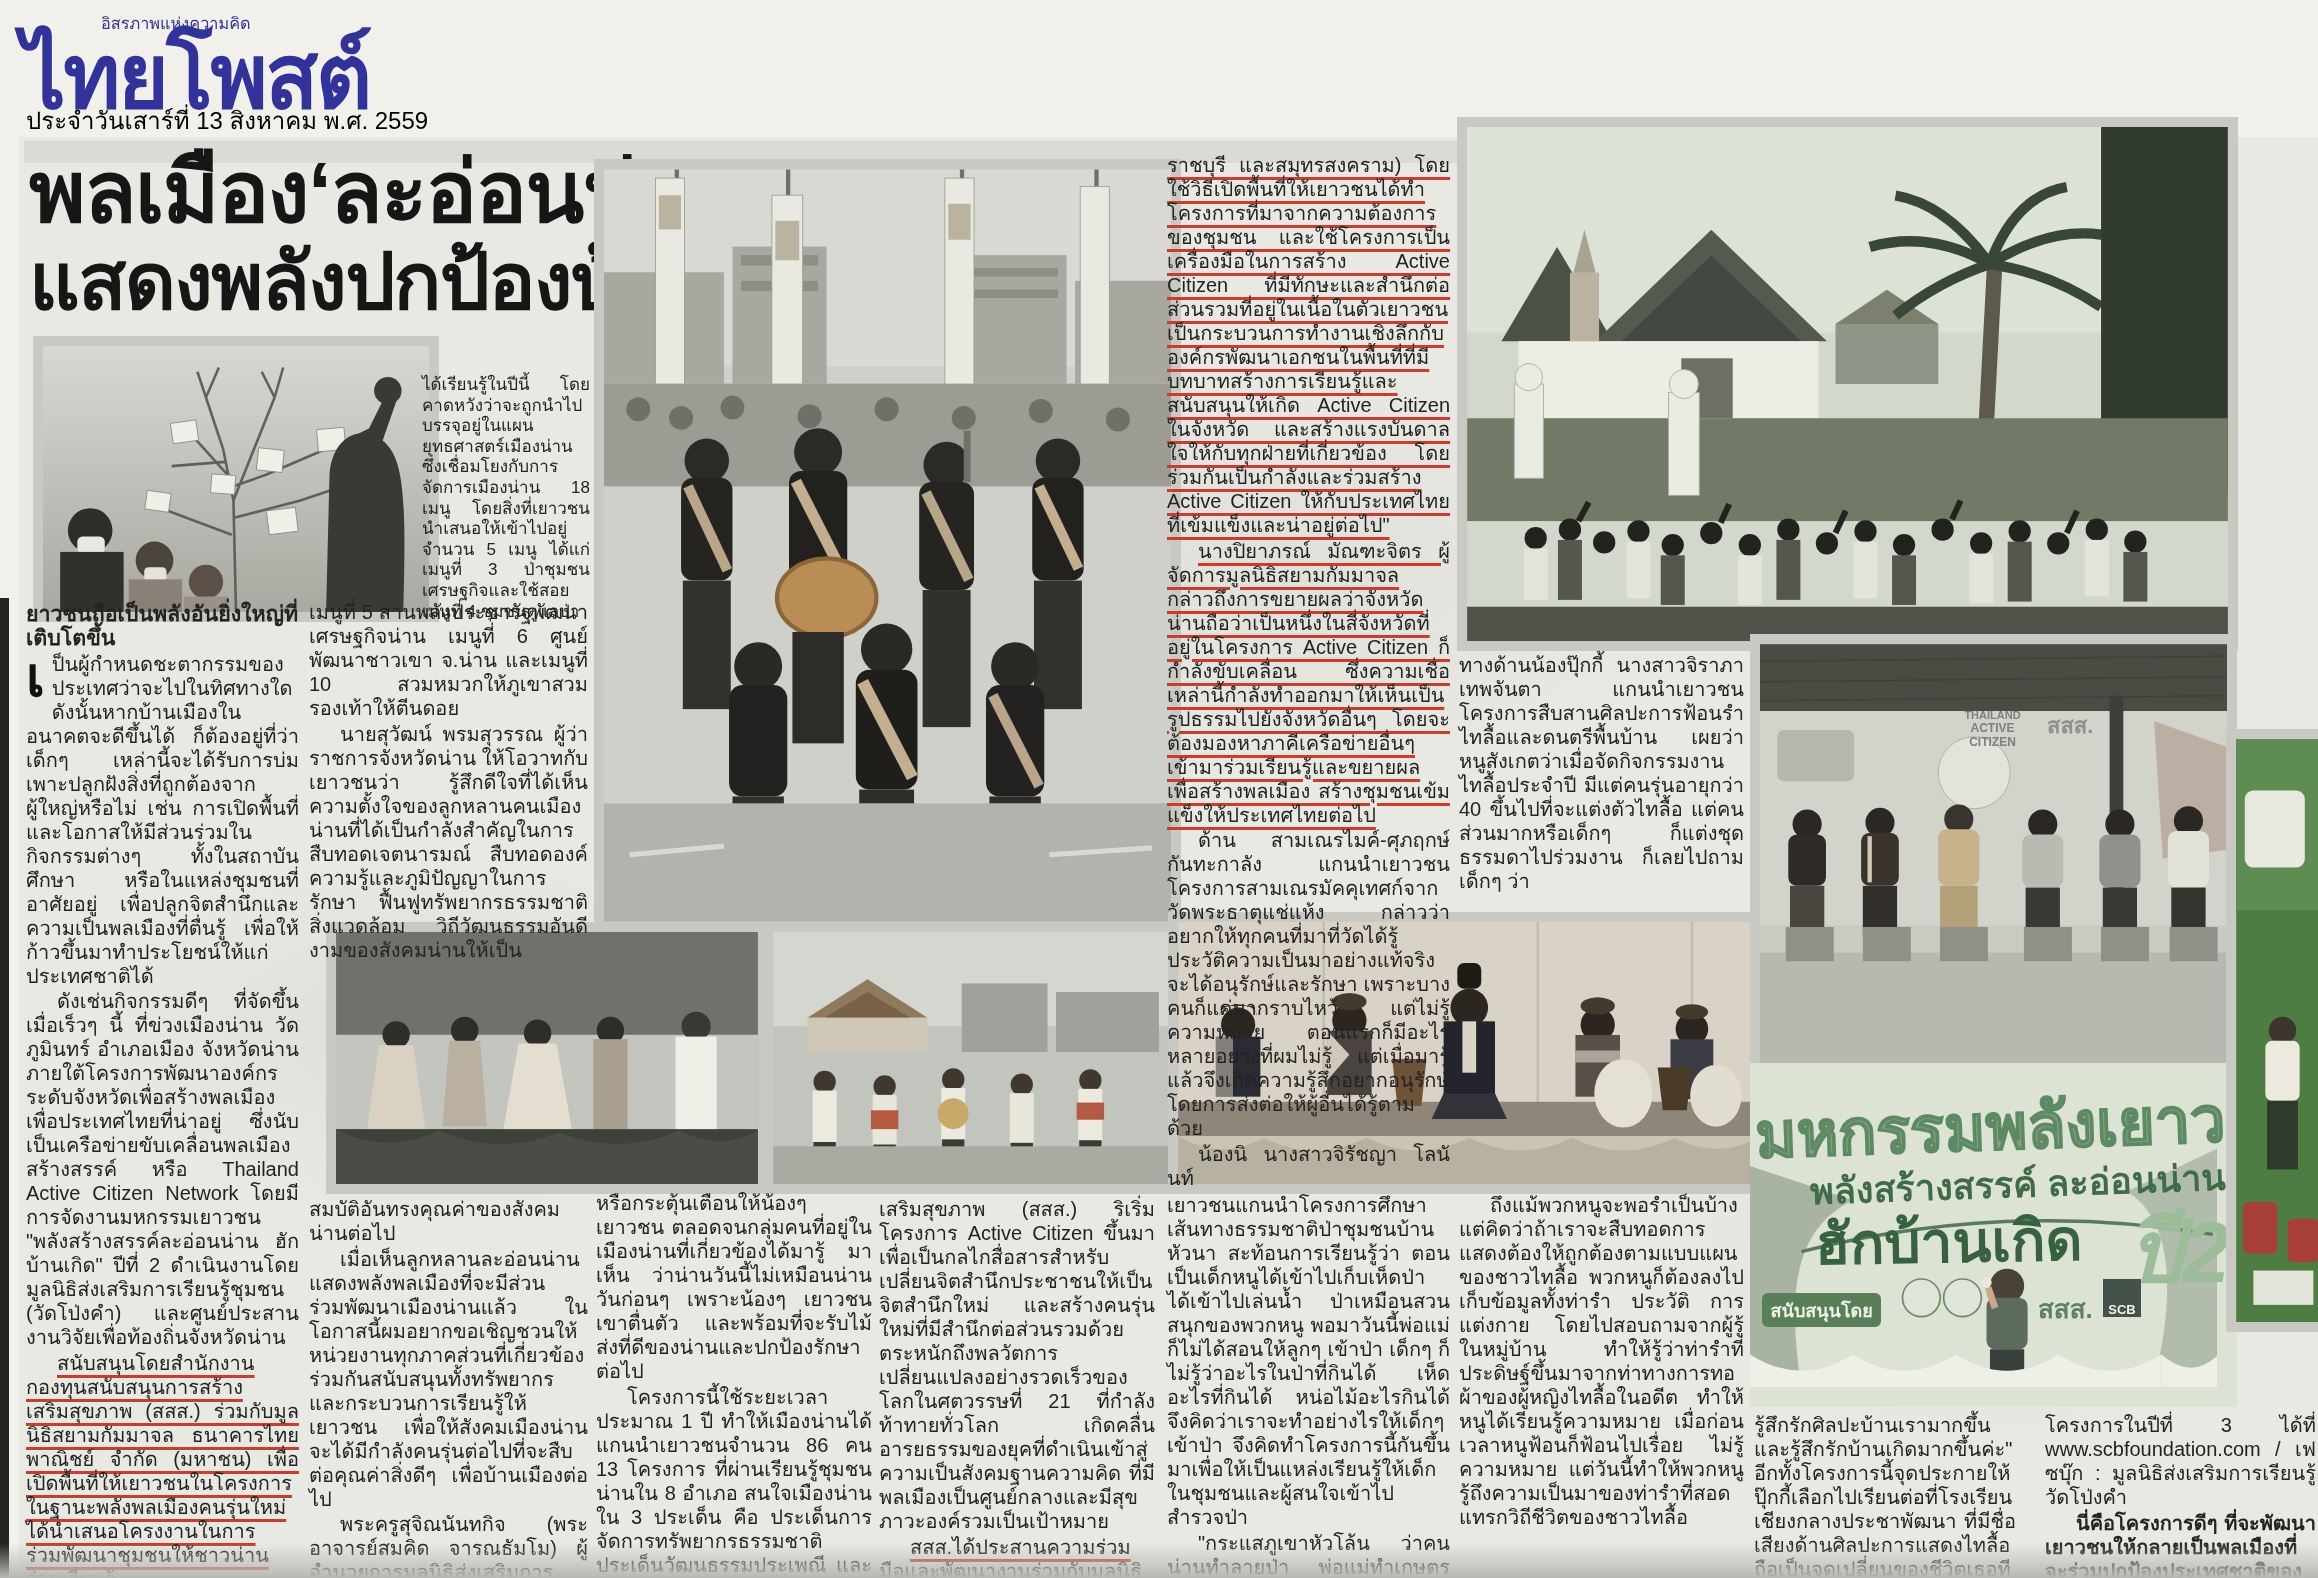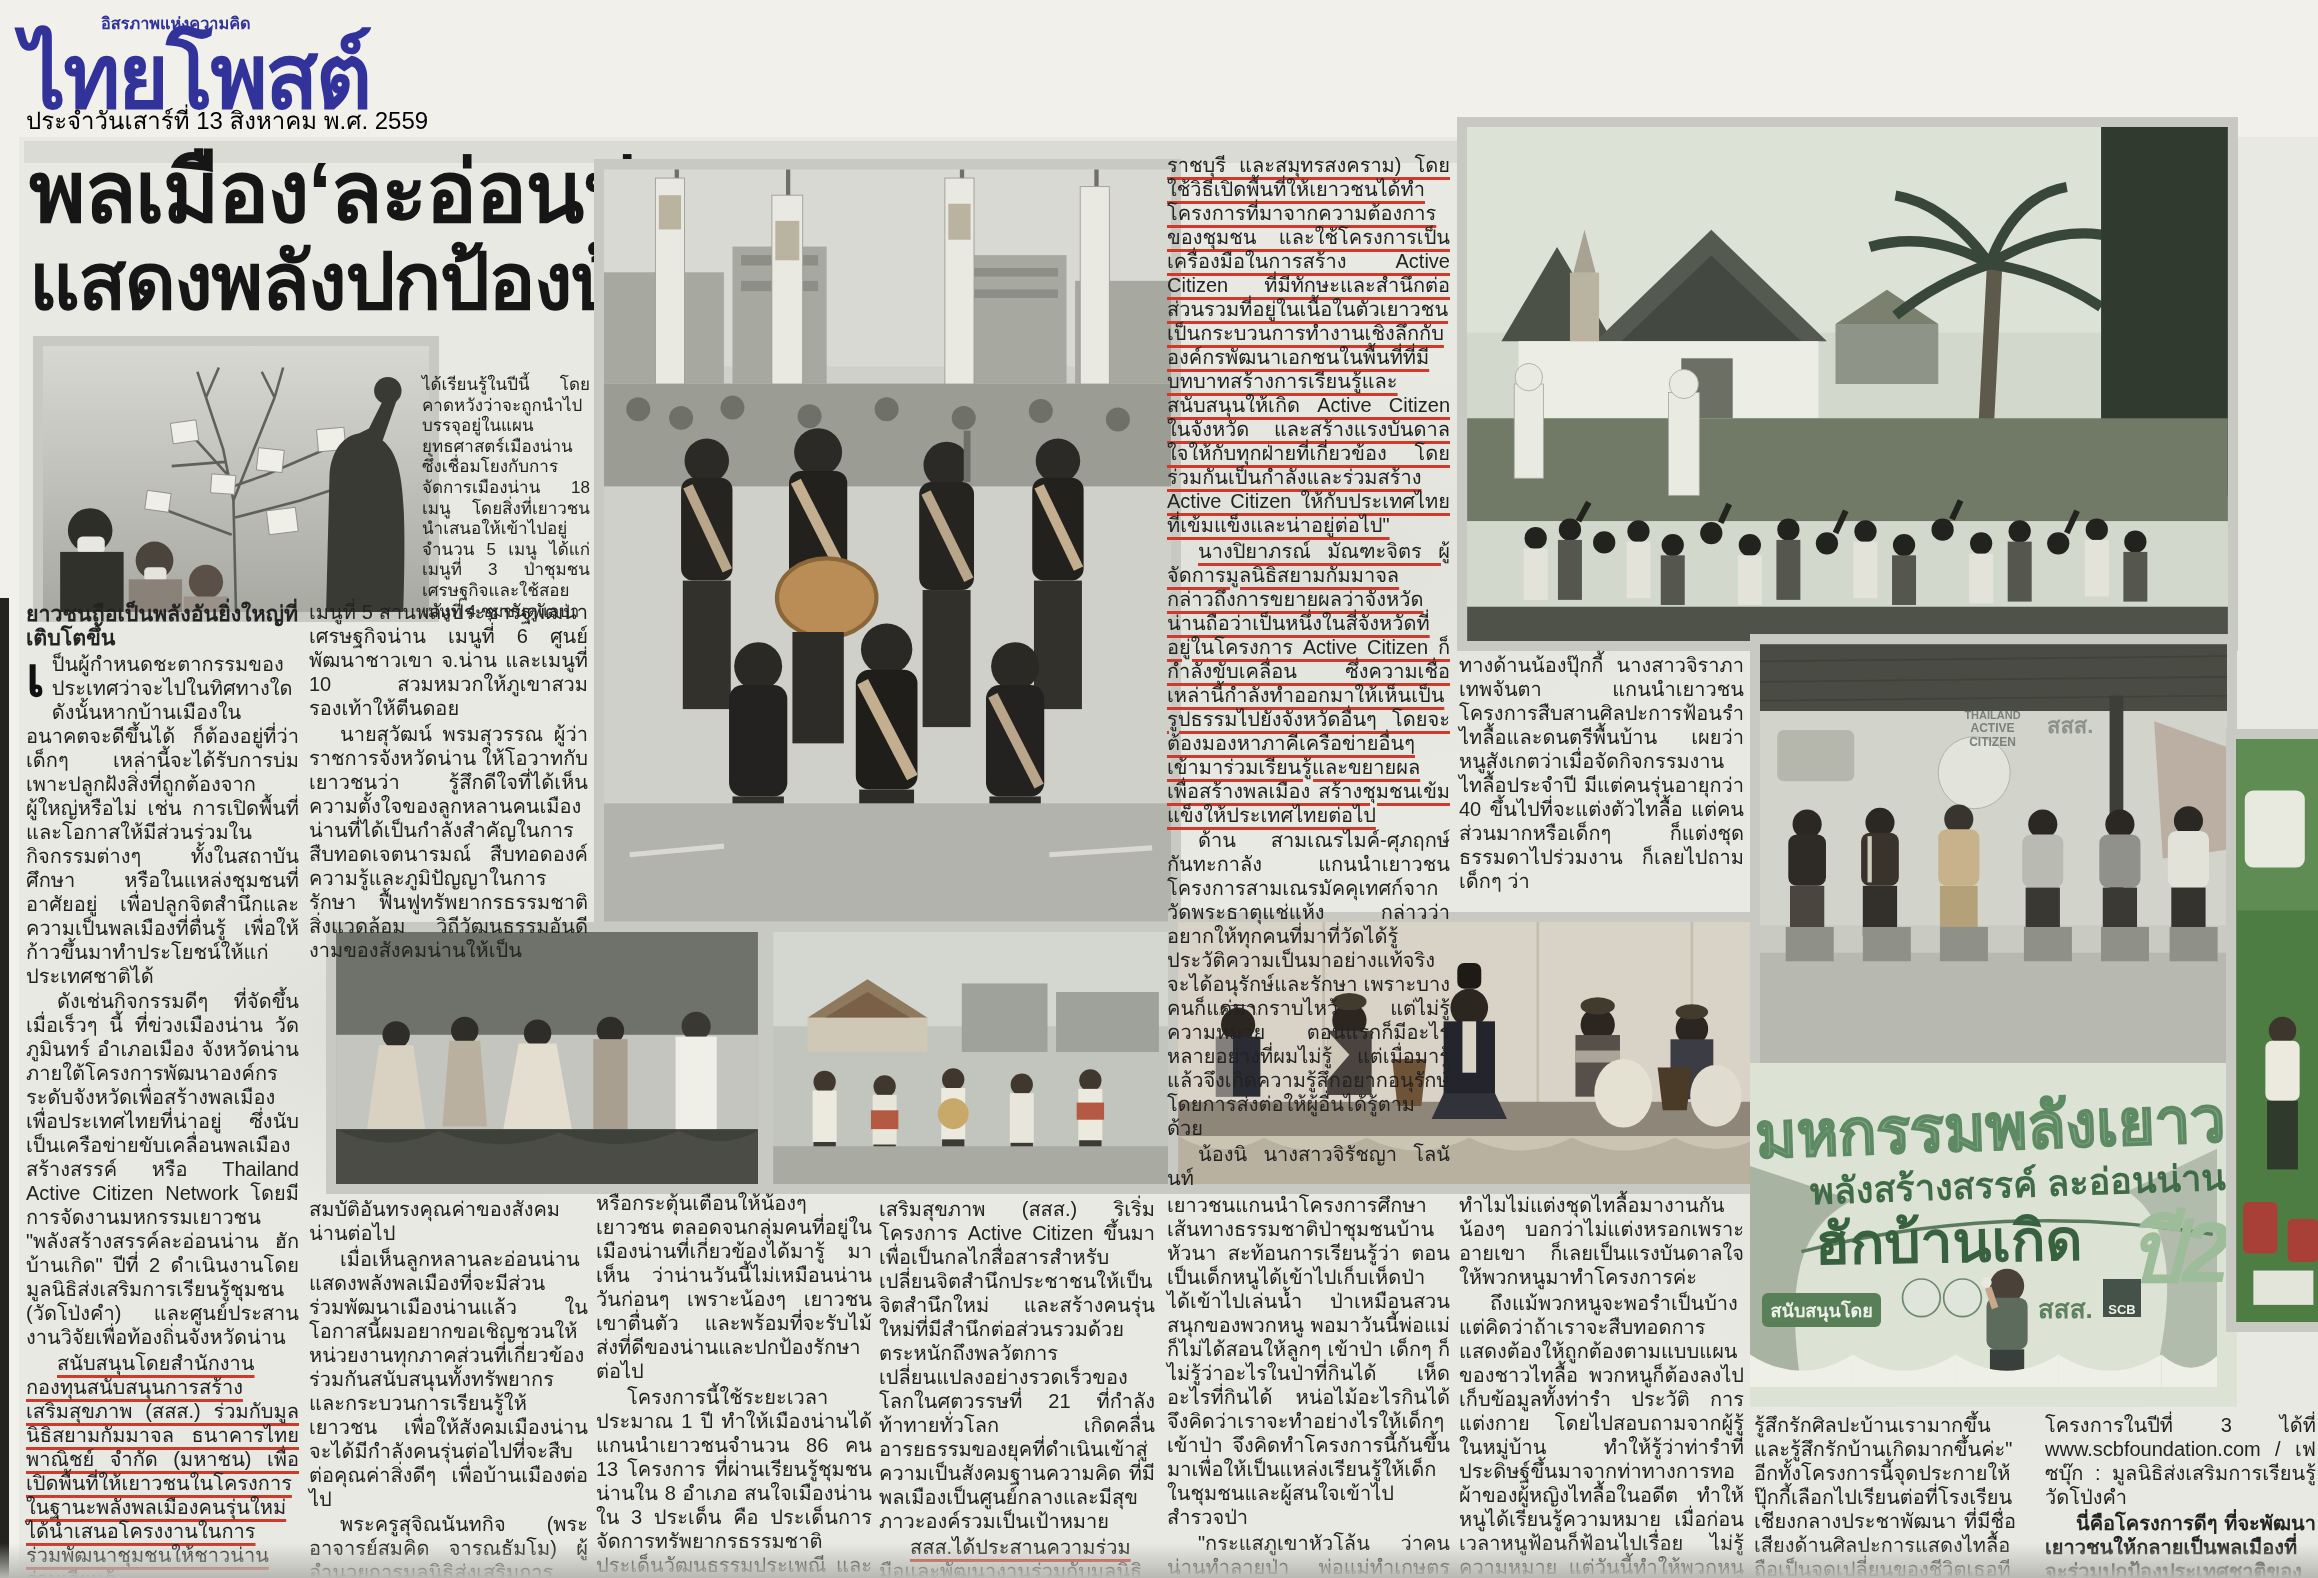--- a/index.html
+++ b/index.html
@@ -22,21 +22,21 @@
     background:
       radial-gradient(ellipse 514px 257px at 18% 62%, rgba(120,125,115,.10), transparent 70%),
       radial-gradient(ellipse 600px 300px at 55% 30%, rgba(120,125,115,.08), transparent 70%),
       radial-gradient(ellipse 429px 343px at 85% 75%, rgba(110,120,105,.08), transparent 70%),
       var(--sheet);
   }
   #topband{position:absolute;left:24px;top:141px;width:2194px;height:22px;background:#dadbd5;}
   #bottomband{position:absolute;left:0;top:1543px;width:2319px;height:35px;background:linear-gradient(#0000,#b9b9b3);}
   #scanedge{position:absolute;left:0;top:598px;width:8.6px;height:980px;background:#23231f;}
 
-  .masthead-tagline{position:absolute;left:101px;top:10.3px;font-size:16.3px;font-weight:bold;color:var(--blue);}
+  .masthead-tagline{position:absolute;left:101px;top:10.3px;font-size:16.3px;font-weight:normal;color:var(--blue);}
   .masthead-logo{position:absolute;left:22px;top:6.9px;font-size:87px;font-weight:900;color:var(--blue);letter-spacing:-2.6px;transform:scaleY(1.04);}
   .dateline{position:absolute;left:26px;top:101px;font-size:24px;color:#000000;}
 
   .headline1{position:absolute;left:29px;top:153px;width:1131px;font-size:86px;line-height:79px;font-weight:900;color:#161616;letter-spacing:-1.7px;}
   .headline2{position:absolute;left:29px;top:243px;width:1131px;font-size:79px;line-height:77px;font-weight:900;color:#161616;letter-spacing:-1.7px;}
 
   .col{position:absolute;font-size:20px;line-height:24px;color:#232323;}
   .col p{margin:0 0 1.7px 0;text-align:justify;overflow-wrap:break-word;}
   .col p.ind{text-indent:31px;}
   .col p.bold{font-weight:bold;}
@@ -595,21 +595,20 @@
       <p class="ind">น้องนิ นางสาวจิรัชญา โลนันท์</p>
     </div>
   <div class="col" id="col5b" style="left:1167px;top:1193px;width:283px;">
       <p class="">เยาวชนแกนนำโครงการศึกษาเส้นทางธรรมชาติป่าชุมชนบ้านหัวนา สะท้อนการเรียนรู้ว่า ตอนเป็นเด็กหนูได้เข้าไปเก็บเห็ดป่า ได้เข้าไปเล่นน้ำ ป่าเหมือนสวนสนุกของพวกหนู พอมาวันนี้พ่อแม่ก็ไม่ได้สอนให้ลูกๆ เข้าป่า เด็กๆ ก็ไม่รู้ว่าอะไรในป่าที่กินได้ เห็ดอะไรที่กินได้ หน่อไม้อะไรกินได้ จึงคิดว่าเราจะทำอย่างไรให้เด็กๆ เข้าป่า จึงคิดทำโครงการนี้กันขึ้นมาเพื่อให้เป็นแหล่งเรียนรู้ให้เด็กในชุมชนและผู้สนใจเข้าไปสำรวจป่า</p>
       <p class="ind">"กระแสภูเขาหัวโล้น ว่าคนน่านทำลายป่า พ่อแม่ทำเกษตรเป็นผู้ทำลายป่า ก็รู้สึกเสียใจ พวกหนูก็จะขอเป็นตัวแทนของคนน่านที่จะบอกว่า เราไม่ได้เป็นผู้ทำลายป่า แต่เป็นผู้หนึ่งที่ช่วยกันอนุรักษ์ป่าไว้เหมือนกันค่ะ"</p>
     </div>
   <div class="col" id="col6a" style="left:1459px;top:653px;width:285px;">
       <p class="">ทางด้านน้องปุ๊กกี้ นางสาวจิราภา เทพจันตา แกนนำเยาวชนโครงการสืบสานศิลปะการฟ้อนรำไทลื้อและดนตรีพื้นบ้าน เผยว่า หนูสังเกตว่าเมื่อจัดกิจกรรมงานไทลื้อประจำปี มีแต่คนรุ่นอายุกว่า 40 ขึ้นไปที่จะแต่งตัวไทลื้อ แต่คนส่วนมากหรือเด็กๆ ก็แต่งชุดธรรมดาไปร่วมงาน ก็เลยไปถามเด็กๆ ว่า</p>
     </div>
   <div class="col" id="col6b" style="left:1459px;top:1193px;width:285px;">
-      <p class="">ทำไมไม่แต่งชุดไทลื้อมางานกัน น้องๆ บอกว่าไม่แต่งหรอกเพราะอายเขา ก็เลยเป็นแรงบันดาลใจให้พวกหนูมาทำโครงการค่ะ</p>
       <p class="ind">ถึงแม้พวกหนูจะพอรำเป็นบ้าง แต่คิดว่าถ้าเราจะสืบทอดการแสดงต้องให้ถูกต้องตามแบบแผนของชาวไทลื้อ พวกหนูก็ต้องลงไปเก็บข้อมูลทั้งท่ารำ ประวัติ การแต่งกาย โดยไปสอบถามจากผู้รู้ในหมู่บ้าน ทำให้รู้ว่าท่ารำที่ประดิษฐ์ขึ้นมาจากท่าทางการทอผ้าของผู้หญิงไทลื้อในอดีต ทำให้หนูได้เรียนรู้ความหมาย เมื่อก่อนเวลาหนูฟ้อนก็ฟ้อนไปเรื่อย ไม่รู้ความหมาย แต่วันนี้ทำให้พวกหนูรู้ถึงความเป็นมาของท่ารำที่สอดแทรกวิถีชีวิตของชาวไทลื้อ</p>
     </div>
   <div class="col" id="col7" style="left:1754px;top:1413px;width:262px;">
       <p class="">รู้สึกรักศิลปะบ้านเรามากขึ้น และรู้สึกรักบ้านเกิดมากขึ้นค่ะ" อีกทั้งโครงการนี้จุดประกายให้ปุ๊กกี้เลือกไปเรียนต่อที่โรงเรียนเชียงกลางประชาพัฒนา ที่มีชื่อเสียงด้านศิลปะการแสดงไทลื้อ ถือเป็นจุดเปลี่ยนของชีวิตเธอทีเดียว</p>
     </div>
   <div class="col" id="col8" style="left:2045px;top:1413px;width:271px;">
       <p class="">โครงการในปีที่ 3 ได้ที่ www.scbfoundation.com / เฟซบุ๊ก : มูลนิธิส่งเสริมการเรียนรู้วัดโป่งคำ</p>
       <p class="ind bold">นี่คือโครงการดีๆ ที่จะพัฒนาเยาวชนให้กลายเป็นพลเมืองที่จะร่วมปกป้องประเทศชาติของพวกเราในอนาคต.</p>
     </div>
 

